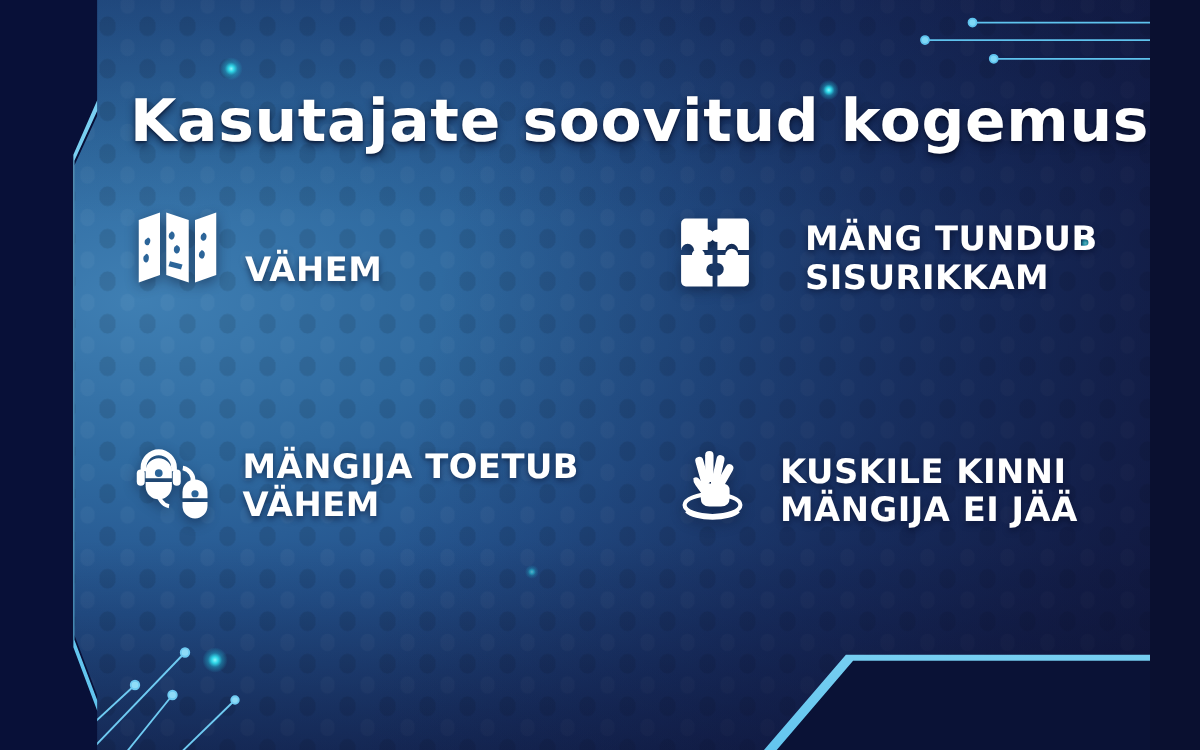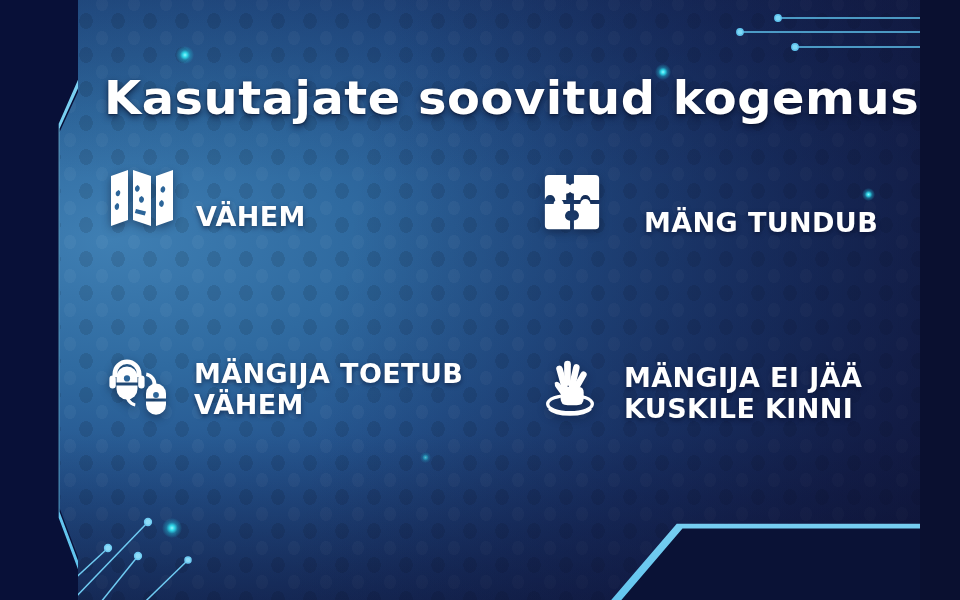--- a/index.html
+++ b/index.html
@@ -247,20 +247,21 @@
           <g fill="#ffffff">
             <path d="M8 4 h18 a0 0 0 0 1 0 0 v9 a5.2 5.2 0 1 1 0 10.4 V30 H14.6 a5.2 5.2 0 1 0 -10.4 0 H4 V8 a4 4 0 0 1 4 -4 Z"></path>
             <path d="M34 4 h22 a4 4 0 0 1 4 4 v22 h-9 a5.2 5.2 0 1 0 -10.4 0 H34 V23.4 a5.2 5.2 0 1 1 0 -10.4 Z"></path>
             <path d="M4 34 h9 a5.2 5.2 0 1 1 10.4 0 H30 v7 a5.2 5.2 0 1 0 0 10.4 V60 H8 a4 4 0 0 1 -4 -4 Z"></path>
             <path d="M34 34 h6.6 a5.2 5.2 0 1 1 10.4 0 H60 v22 a4 4 0 0 1 -4 4 H34 v-9 a5.2 5.2 0 1 0 0 -10.4 Z"></path>
           </g>
         </svg>
       </div>
       <div class="ftext">
         <div>MÄNG TUNDUB</div>
+        <div>SISURIKKAM</div>
       </div>
     </div>
 
     <div class="feature" id="f2">
       <div class="ficon">
         <svg width="68" height="68" viewBox="0 0 68 68">
           <g fill="#ffffff">
 
             <path d="M6.5 24 a14.5 14.5 0 0 1 29 0 v3 h-4.6 v-3 a9.9 9.9 0 0 0 -19.8 0 v3 H6.5 Z"></path>
             <rect x="3.4" y="25.5" width="6.4" height="13" rx="3.2"></rect>
@@ -303,19 +304,19 @@
 
           <g fill="none" stroke="#ffffff" stroke-width="3.4">
             <ellipse cx="34" cy="50.5" rx="23" ry="9"></ellipse>
           </g>
           <g fill="none" stroke="#ffffff" stroke-width="2.6">
             <path d="M12.4 55.5 a23 9 0 0 0 43.2 0"></path>
           </g>
         </svg>
       </div>
       <div class="ftext">
+        <div>KUSKILE KINNI</div>
         <div>MÄNGIJA EI JÄÄ</div>
-        <div>KUSKILE KINNI</div>
       </div>
     </div>
 
   </div>
 </div>
 
 </body></html>

